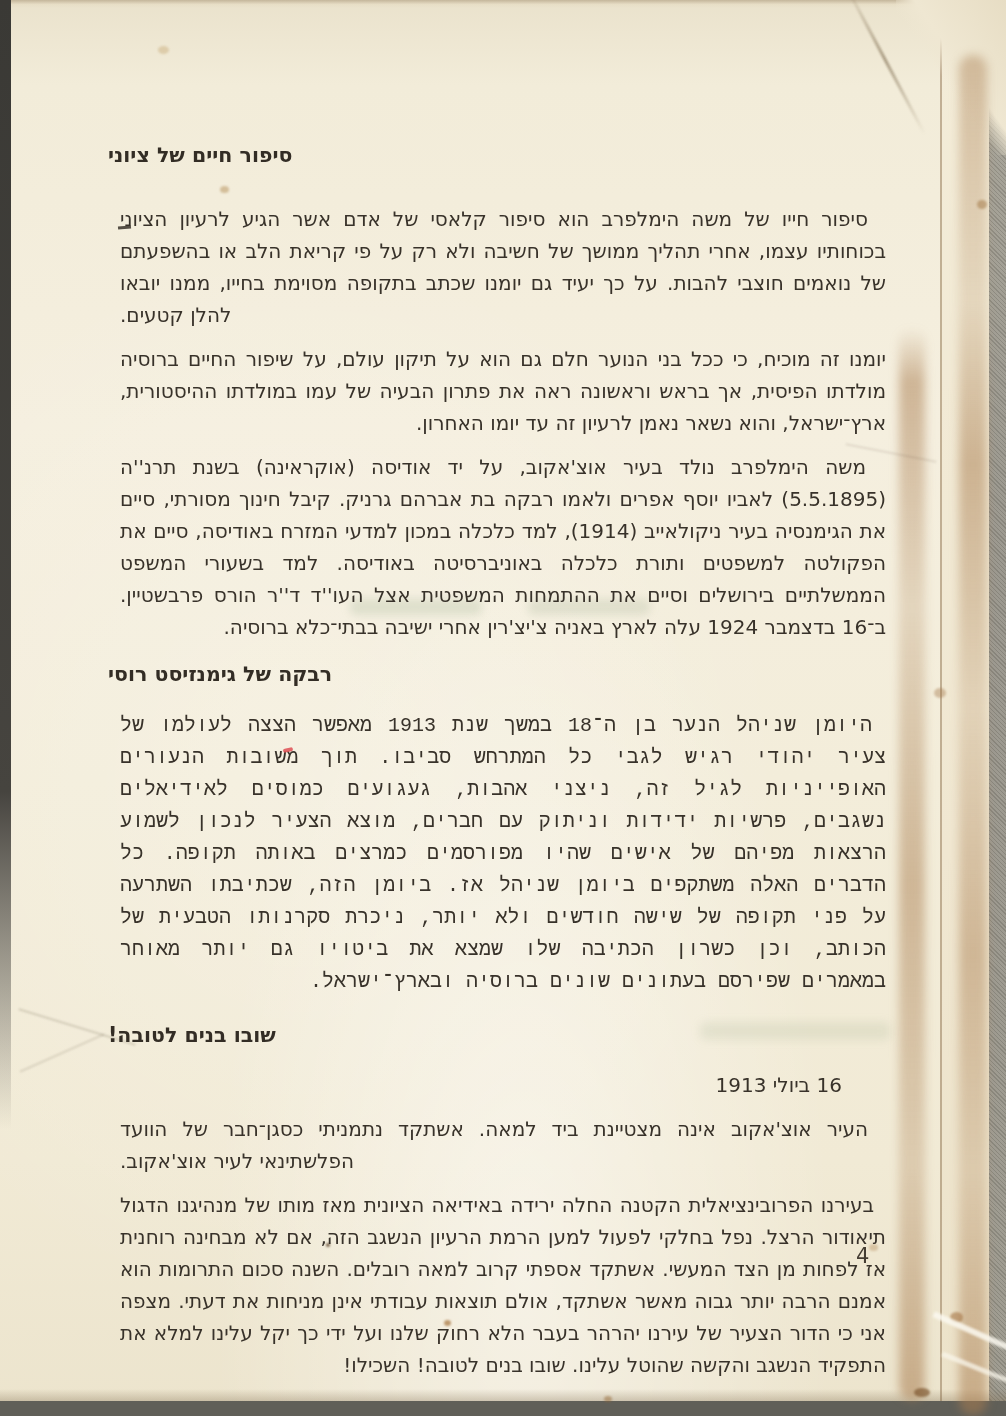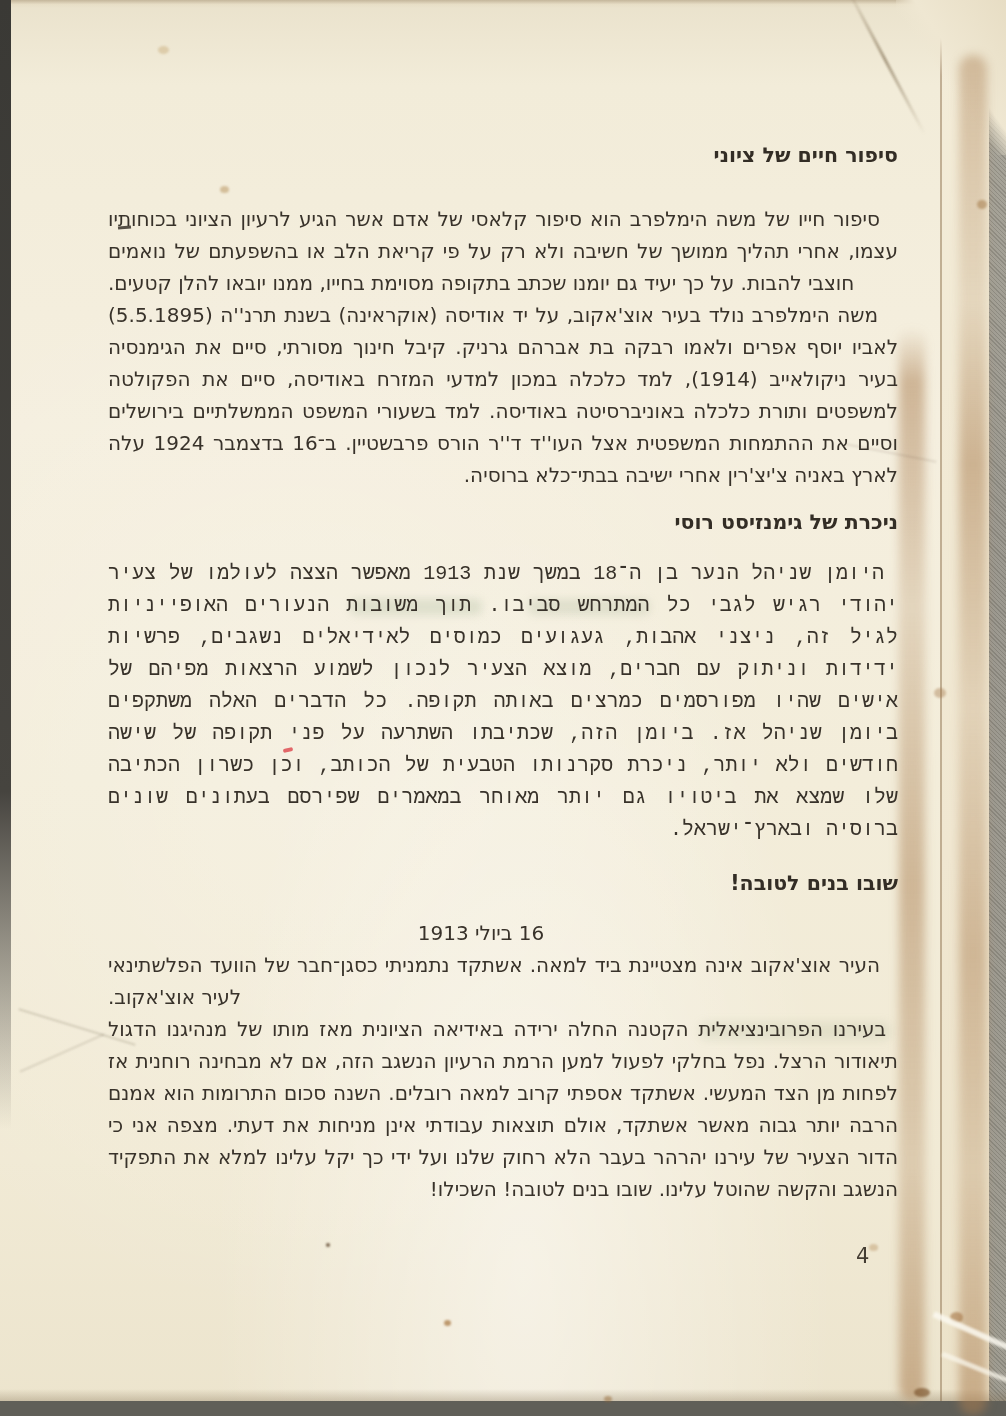--- a/index.html
+++ b/index.html
@@ -48,30 +48,30 @@
   .spot{position:absolute;border-radius:50%;filter:blur(1px);}
   .crease{position:absolute;filter:blur(1px);}
   .bleed{position:absolute;filter:blur(4px);border-radius:6px;}
   
   .text-block{
     position:absolute;top:142px;left:108px;width:790px;
     direction:rtl;color:#38322a;font-size:20px;line-height:32px;
     text-align:justify;
   }
   .text-block h1,.text-block h2,.text-block h3{
-    font-size:20.5px;font-weight:bold;text-align:right;line-height:27px;color:#332d25;}
+    font-size:20.5px;font-weight:bold;text-align:left;line-height:27px;color:#332d25;}
   .text-block h1{margin:0 0 34px;}
   .text-block h2{margin:18px 0 22px;}
   .text-block h3{margin:24px 0 20px;}
-  .text-block p{margin:0;}
+  .text-block p{margin:12px;}
   .p-intro1{text-indent:18px;text-align-last:left;}
   .p-intro2{text-align-last:right;}
   .p-intro3{text-indent:20px;text-align-last:right;}
   .p-diary{text-indent:14px;text-align-last:right;font-family:Liberation Mono, monospace;}
-  .date-line{text-align:center;padding-right:44px;line-height:32px;}
+  .date-line{text-align:right;padding-right:44px;line-height:32px;}
   .p-return1{text-indent:18px;text-align-last:left;}
   .p-return2{text-indent:12px;text-align-last:right;}
   .page-number{position:absolute;left:856px;top:1244px;font-size:21px;color:#443d33;}
   .stray-underline{position:absolute;left:118px;top:226px;width:13px;height:2.5px;
     background:rgba(56,50,42,0.85);transform:rotate(-4deg);}
   .red-mark{position:absolute;left:283px;top:748px;width:10px;height:4px;border-radius:2px;
     background:#e0585c;transform:rotate(-12deg);opacity:0.9;}
 </style>
 </head>
 <body>
@@ -107,22 +107,23 @@
   <div class="crease" style="left:928px;top:1338px;width:132px;height:6px;background:rgba(252,249,240,0.85);transform:rotate(24deg);"></div>
   <div class="crease" style="left:938px;top:1374px;width:120px;height:5px;background:rgba(250,246,235,0.75);transform:rotate(22deg);"></div>
 
   <div class="bleed" style="left:350px;top:599px;width:132px;height:16px;background:rgba(140,162,126,0.22);"></div>
   <div class="bleed" style="left:528px;top:599px;width:122px;height:16px;background:rgba(140,162,126,0.20);"></div>
   <div class="bleed" style="left:700px;top:1022px;width:190px;height:18px;background:rgba(148,165,130,0.16);"></div>
 
   <div class="text-block" dir="rtl">
     <h1>סיפור חיים של ציוני</h1>
     <p class="p-intro1">סיפור חייו של משה הימלפרב הוא סיפור קלאסי של אדם אשר הגיע לרעיון הציוני בכוחותיו עצמו, אחרי תהליך ממושך של חשיבה ולא רק על פי קריאת הלב או בהשפעתם של נואמים חוצבי להבות. על כך יעיד גם יומנו שכתב בתקופה מסוימת בחייו, ממנו יובאו להלן קטעים.</p>
+    <p class="p-intro2">יומנו זה מוכיח, כי ככל בני הנוער חלם גם הוא על תיקון עולם, על שיפור החיים ברוסיה מולדתו הפיסית, אך בראש וראשונה ראה את פתרון הבעיה של עמו במולדתו ההיסטורית, ארץ־ישראל, והוא נשאר נאמן לרעיון זה עד יומו האחרון.</p>
     <p class="p-intro3">משה הימלפרב נולד בעיר אוצ'אקוב, על יד אודיסה (אוקראינה) בשנת תרנ''ה (5.5.1895) לאביו יוסף אפרים ולאמו רבקה בת אברהם גרניק. קיבל חינוך מסורתי, סיים את הגימנסיה בעיר ניקולאייב (1914), למד כלכלה במכון למדעי המזרח באודיסה, סיים את הפקולטה למשפטים ותורת כלכלה באוניברסיטה באודיסה. למד בשעורי המשפט הממשלתיים בירושלים וסיים את ההתמחות המשפטית אצל העו''ד ד''ר הורס פרבשטיין. ב־16 בדצמבר 1924 עלה לארץ באניה צ'יצ'רין אחרי ישיבה בבתי־כלא ברוסיה.</p>
-    <h2>ניכרת של גימנזיסט רוסי</h2>
+    <h2>רבקה של גימנזיסט רוסי</h2>
     <p class="p-diary">היומן שניהל הנער בן ה־18 במשך שנת 1913 מאפשר הצצה לעולמו של צעיר יהודי רגיש לגבי כל המתרחש סביבו. תוך משובות הנעורים האופייניות לגיל זה, ניצני אהבות, געגועים כמוסים לאידיאלים נשגבים, פרשיות ידידות וניתוק עם חברים, מוצא הצעיר לנכון לשמוע הרצאות מפיהם של אישים שהיו מפורסמים כמרצים באותה תקופה. כל הדברים האלה משתקפים ביומן שניהל אז. ביומן הזה, שכתיבתו השתרעה על פני תקופה של שישה חודשים ולא יותר, ניכרת סקרנותו הטבעית של הכותב, וכן כשרון הכתיבה שלו שמצא את ביטויו גם יותר מאוחר במאמרים שפירסם בעתונים שונים ברוסיה ובארץ־ישראל.</p>
     <h3>שובו בנים לטובה!</h3>
     <p class="date-line">16 ביולי 1913</p>
     <p class="p-return1">העיר אוצ'אקוב אינה מצטיינת ביד למאה. אשתקד נתמניתי כסגן־חבר של הוועד הפלשתינאי לעיר אוצ'אקוב.</p>
     <p class="p-return2">בעירנו הפרובינציאלית הקטנה החלה ירידה באידיאה הציונית מאז מותו של מנהיגנו הדגול תיאודור הרצל. נפל בחלקי לפעול למען הרמת הרעיון הנשגב הזה, אם לא מבחינה רוחנית אז לפחות מן הצד המעשי. אשתקד אספתי קרוב למאה רובלים. השנה סכום התרומות הוא אמנם הרבה יותר גבוה מאשר אשתקד, אולם תוצאות עבודתי אינן מניחות את דעתי. מצפה אני כי הדור הצעיר של עירנו יהרהר בעבר הלא רחוק שלנו ועל ידי כך יקל עלינו למלא את התפקיד הנשגב והקשה שהוטל עלינו. שובו בנים לטובה! השכילו!</p>
   </div>
 
   <div class="stray-underline"></div>
   <div class="red-mark"></div>
 

